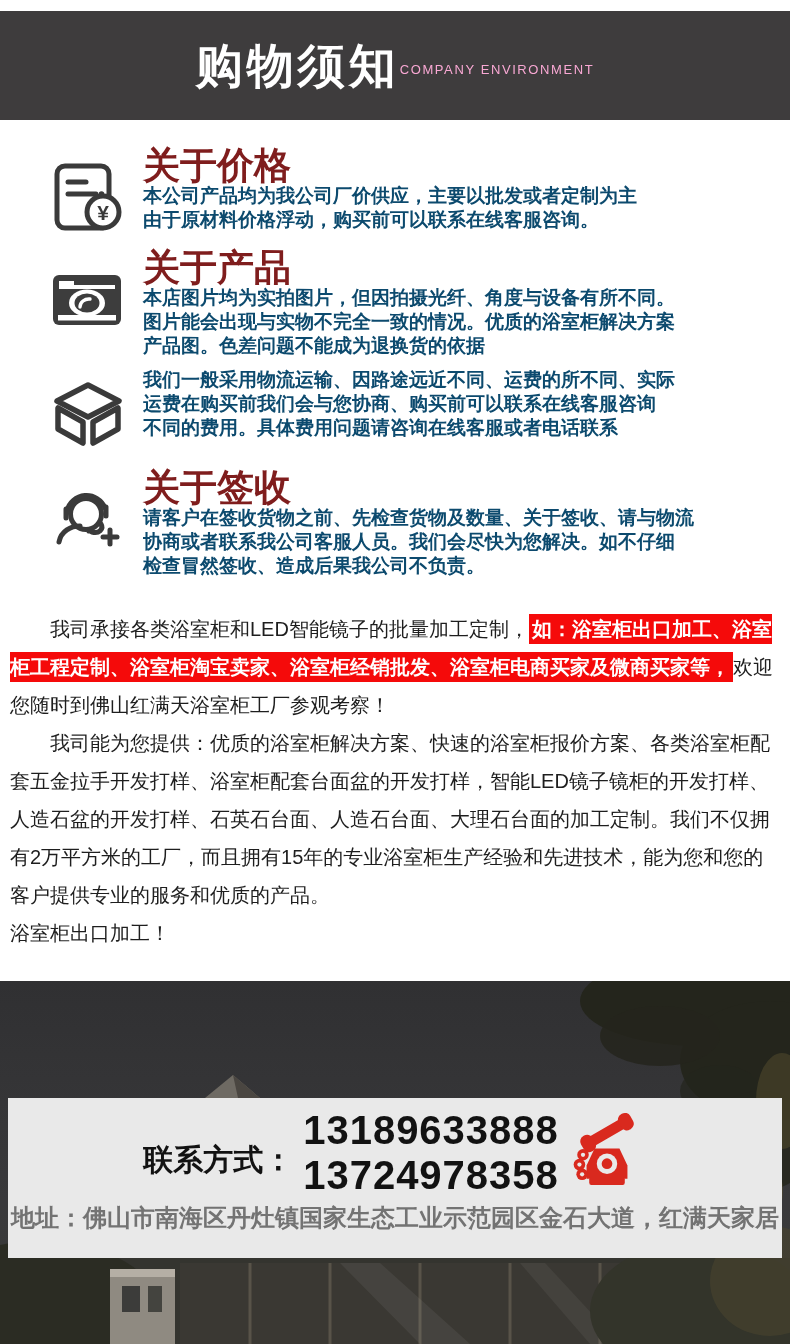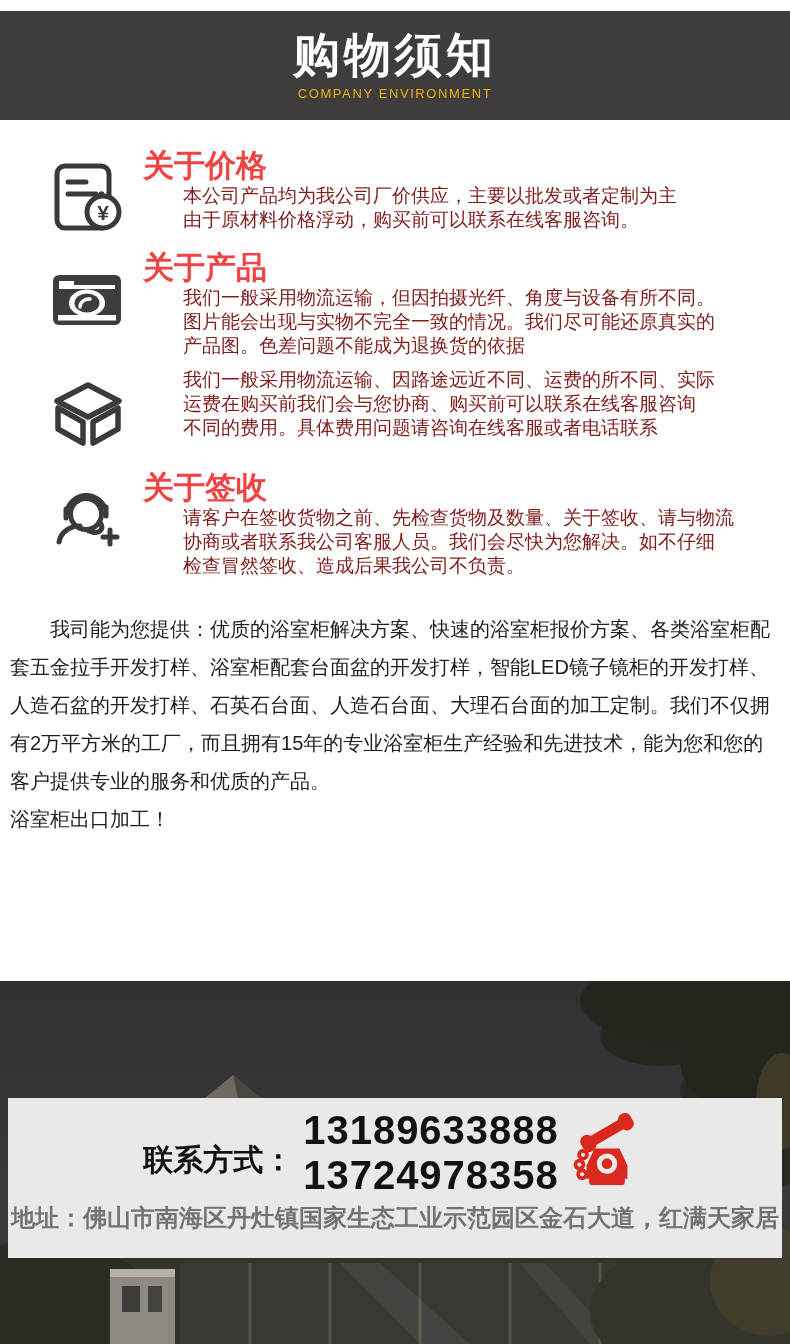--- a/index.html
+++ b/index.html
@@ -2,32 +2,32 @@
 <html><head>
 <meta charset="utf-8">
 <style>
   * { margin:0; padding:0; box-sizing:border-box; }
   html,body { background:#ffffff; }
   body { font-family:"Liberation Sans","DejaVu Sans",sans-serif; }
   .page { position:relative; width:790px; height:1344px; margin:0 auto; background:#fff; overflow:hidden; }
 
   
   .banner { margin-top:11px; height:109px; background:#3e3c3d; color:#fff;
-            display:flex; flex-direction:column; align-items:center; justify-content:center; }
+            display:flex; flex-direction:row; align-items:center; justify-content:center; }
   .banner-title { font-size:47px; font-weight:bold; letter-spacing:4px; line-height:1.05; }
-  .banner-subtitle { font-size:13px; letter-spacing:1.6px; color:#eab308; margin-top:7px; }
+  .banner-subtitle { font-size:13px; letter-spacing:1.6px; color:#f9a8d4; margin-top:7px; }
 
   
   .notices { padding:28px 40px 0 46px; }
   .notice { display:flex; margin-bottom:10px; }
   .notice-iconwrap { flex:0 0 84px; width:84px; height:84px; margin-right:13px; margin-top:8px; }
   .notice-iconwrap svg { width:100%; height:100%; }
   .notice-body { flex:1; }
-  .notice-title { font-size:31px; font-weight:bold; color:#ef4444; line-height:36px; }
-  .notice-line { font-size:19px; color:#7f1d1d; line-height:24px; font-weight:400;margin-left:40px; }
+  .notice-title { font-size:37px; font-weight:bold; color:#7f1d1d; line-height:36px; }
+  .notice-line { font-size:19px; color:#0c4a6e; line-height:24px; font-weight:700; }
 
   
   .intro { padding:22px 10px 0 10px; }
   .para { font-size:20px; line-height:38px; color:#1e1e1e; }
   .para.indent { text-indent:2em; }
   .hl { background:#f50a0a; color:#ffffff; font-weight:bold; padding:4px 3px; }
 
   
   .photo { position:absolute; left:0; top:981px; width:790px; height:363px; background:#343436; overflow:hidden; }
   .photo-art { position:absolute; left:0; top:0; width:790px; height:363px; display:block; }
@@ -77,22 +77,22 @@
           <rect x="7" y="17" width="68" height="50" rx="6" fill="#3d3d3d"></rect>
           <path d="M13,31 v-8 h15 v4 h41 v4 z" fill="#ffffff"></path>
           <ellipse cx="41" cy="45" rx="18" ry="13.5" fill="#ffffff"></ellipse>
           <ellipse cx="41" cy="45" rx="12.5" ry="9.5" fill="#3d3d3d"></ellipse>
           <path d="M34,49 a9,8 0 0 1 10,-8" stroke="#ffffff" stroke-width="3.4" fill="none" stroke-linecap="round"></path>
           <rect x="12" y="57" width="58" height="5.5" fill="#ffffff"></rect>
         </svg>
       </div>
       <div class="notice-body">
         <div class="notice-title">关于产品</div>
-        <div class="notice-line">我们一般采用物流运输，但因拍摄光纤、角度与设备有所不同。</div>
-        <div class="notice-line">图片能会出现与实物不完全一致的情况。我们尽可能还原真实的</div>
+        <div class="notice-line">本店图片均为实拍图片，但因拍摄光纤、角度与设备有所不同。</div>
+        <div class="notice-line">图片能会出现与实物不完全一致的情况。优质的浴室柜解决方案</div>
         <div class="notice-line">产品图。色差问题不能成为退换货的依据</div>
       </div>
     </div>
 
     <div class="notice">
       <div class="notice-iconwrap">
         <svg viewBox="0 0 84 84" fill="none" stroke="#3a3a3a" stroke-width="5.5" stroke-linejoin="round">
           <path d="M42,9 L73,25 42,41 11,25 Z"></path>
           <path d="M12,32 v21 l25,14 v-21 z"></path>
           <path d="M72,32 v21 l-25,14 v-21 z"></path>
@@ -123,20 +123,21 @@
         <div class="notice-title">关于签收</div>
         <div class="notice-line">请客户在签收货物之前、先检查货物及数量、关于签收、请与物流</div>
         <div class="notice-line">协商或者联系我公司客服人员。我们会尽快为您解决。如不仔细</div>
         <div class="notice-line">检查冒然签收、造成后果我公司不负责。</div>
       </div>
     </div>
 
   </div>
 
   <div class="intro">
+    <p class="para indent"><span>我司承接各类浴室柜和LED智能镜子的批量加工定制，</span><span class="hl">如：浴室柜出口加工、浴室柜工程定制、浴室柜淘宝卖家、浴室柜经销批发、浴室柜电商买家及微商买家等，</span><span>欢迎您随时到佛山红满天浴室柜工厂参观考察！</span></p>
     <p class="para indent">我司能为您提供：优质的浴室柜解决方案、快速的浴室柜报价方案、各类浴室柜配套五金拉手开发打样、浴室柜配套台面盆的开发打样，智能LED镜子镜柜的开发打样、人造石盆的开发打样、石英石台面、人造石台面、大理石台面的加工定制。我们不仅拥有2万平方米的工厂，而且拥有15年的专业浴室柜生产经验和先进技术，能为您和您的客户提供专业的服务和优质的产品。</p>
     <p class="para">浴室柜出口加工！</p>
   </div>
 
   <div class="photo">
     <svg class="photo-art" viewBox="0 0 790 363" preserveAspectRatio="none">
       <defs>
         <linearGradient id="sky" x1="0" y1="0" x2="0" y2="1">
           <stop offset="0" stop-color="#303032"></stop>
           <stop offset="0.6" stop-color="#39393b"></stop>

